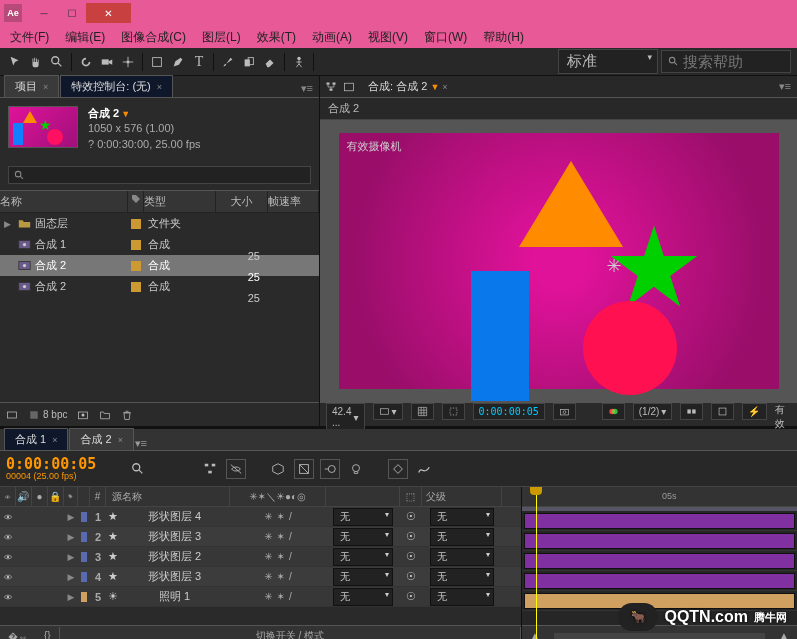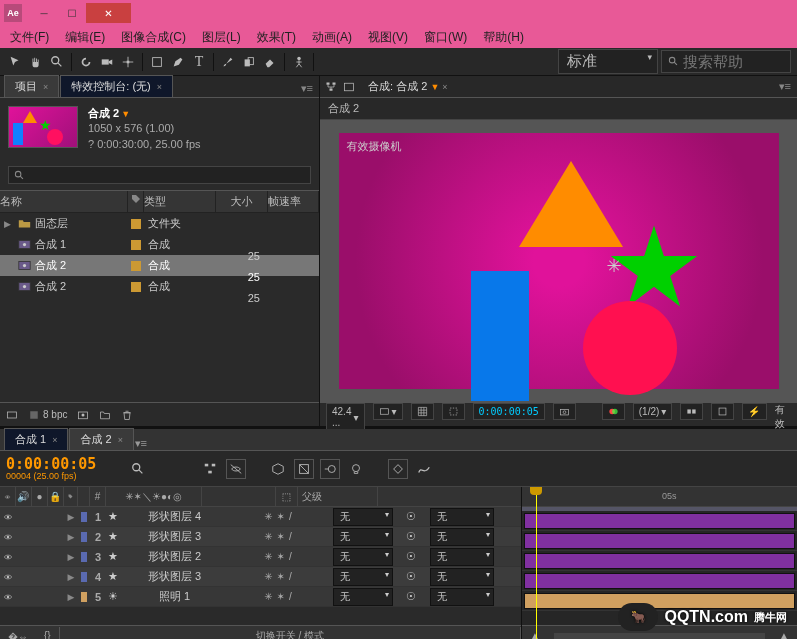--- a/index.html
+++ b/index.html
@@ -554,20 +554,21 @@
         <div class="ch" style="width:16px">🔊</div>
         <div class="ch" style="width:16px">●</div>
         <div class="ch" style="width:16px">🔒</div>
         <div class="ch" style="width:14px">
             <svg width="9" height="9" viewBox="0 0 10 10">
               <path d="M1 1h4l4 4-4 4-4-4z" fill="#888"></path>
             </svg>
           </div>
         <div class="ch" style="width:12px"></div>
         <div class="ch" style="width:16px">#</div>
+        <div class="ch" style="flex:0 0 124px;justify-content:flex-start;padding-left:6px;">源名称</div>
         <div class="ch" style="flex:0 0 96px">
           <span>✳</span>
             <span>✶</span>
             <span>＼</span>
             <span>☀</span>
             <span>●</span>
             <span>◐</span>
             <span>◎</span>
         </div>
         <div class="ch" style="flex:0 0 74px"></div>

